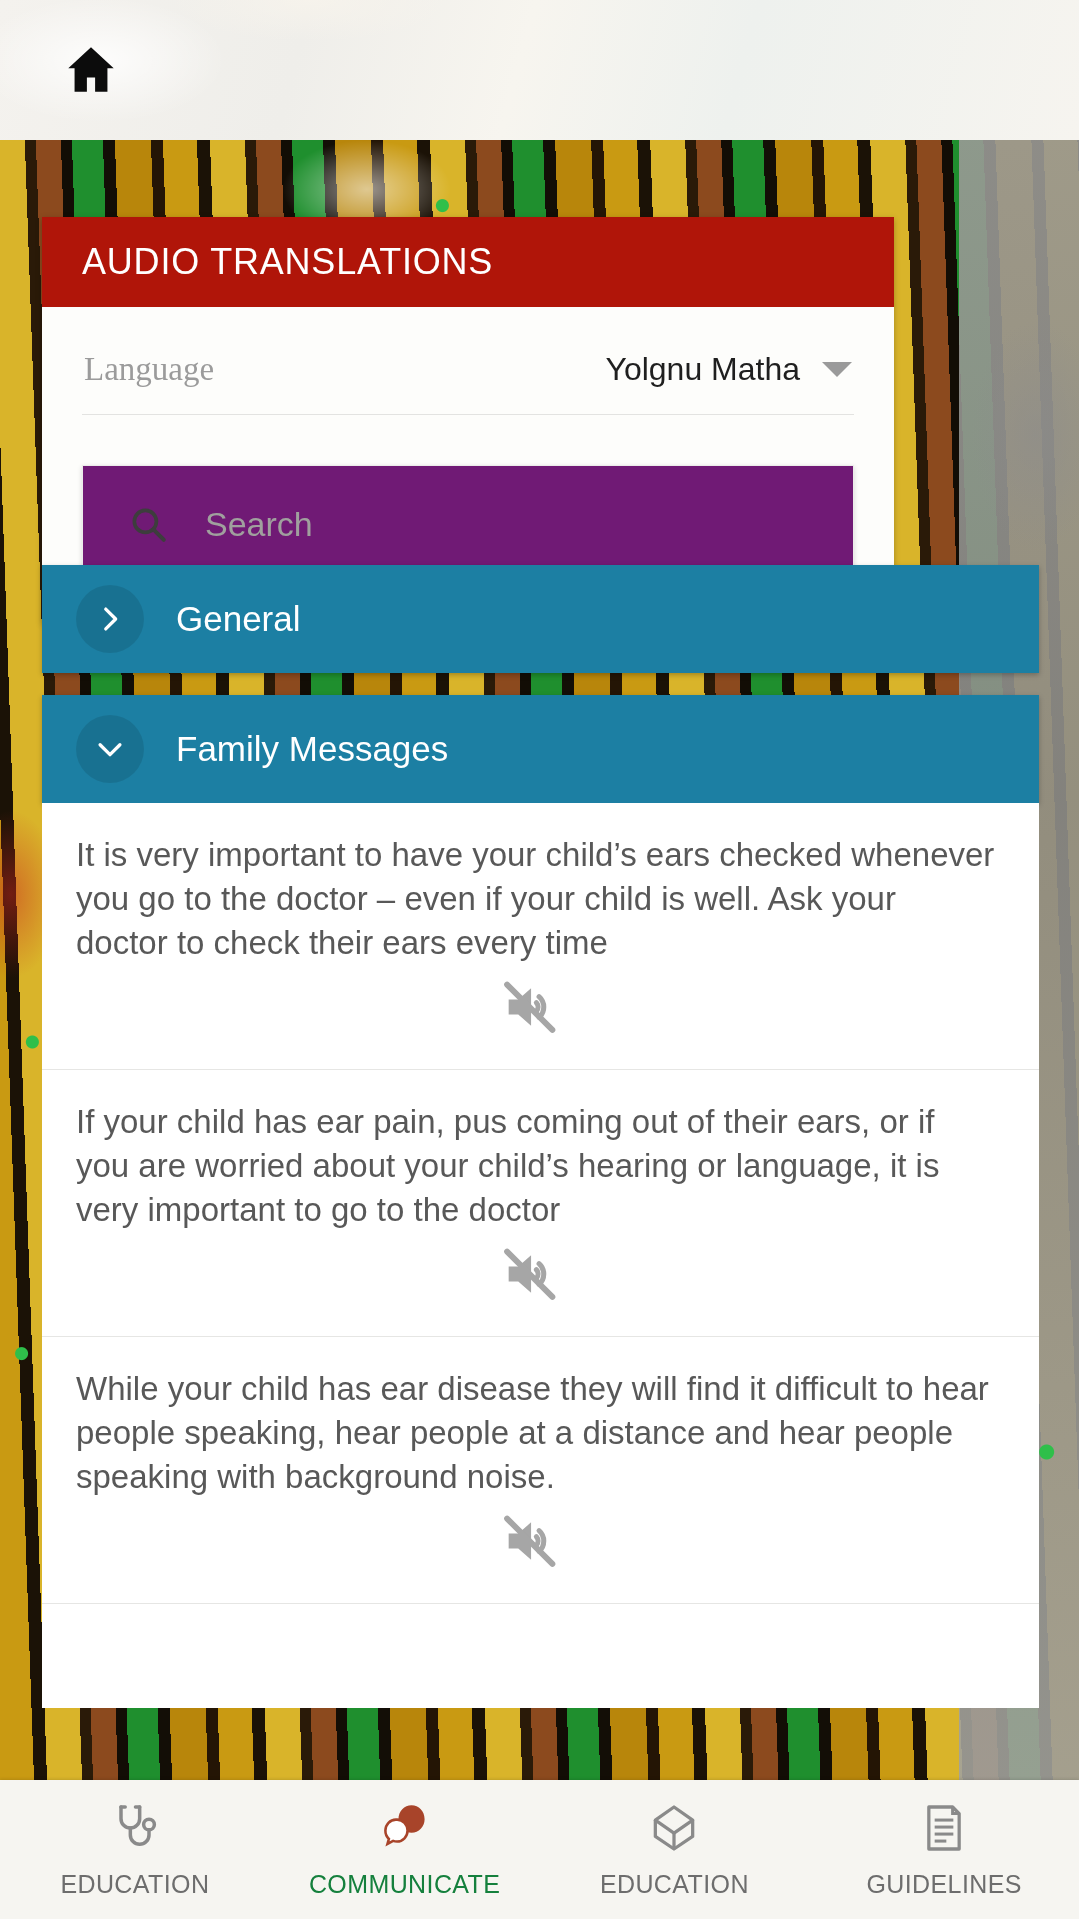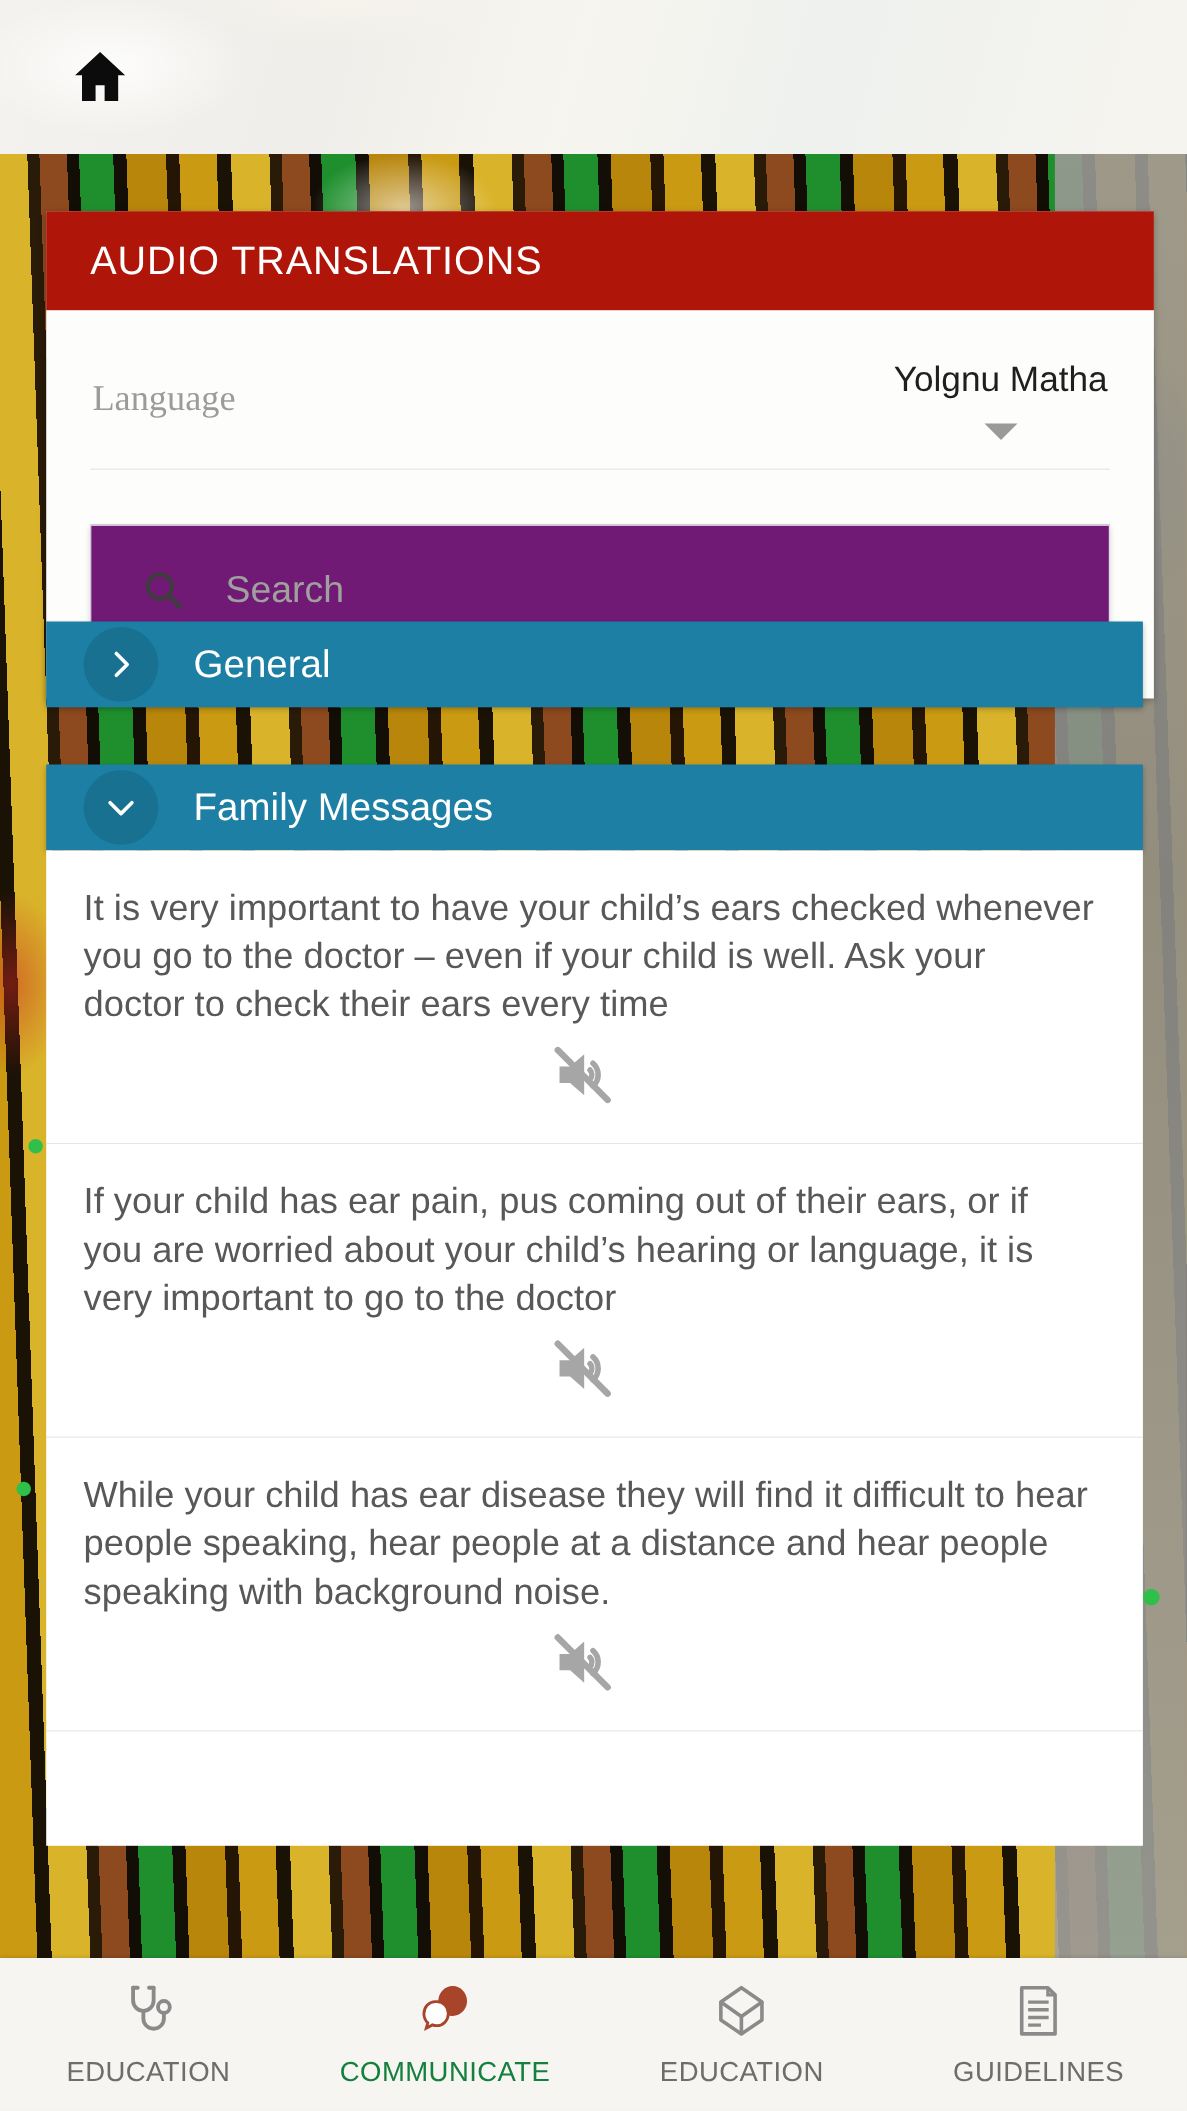--- a/index.html
+++ b/index.html
@@ -102,22 +102,22 @@
     top: 140px; left: 0;
     width: 1079px;
     height: 1640px;
     overflow: hidden;
   }
 
   
   .card {
     position: absolute;
     left: 42px;
-    top: 52px;
-    width: 1007px;
+    top: 77px;
+    width: 852px;
     background: #fdfdfb;
     box-shadow: 0 2px 6px rgba(0,0,0,.26);
   }
   .card-banner {
     background: #b01509;
     height: 90px;
     display: flex;
     align-items: center;
     padding-left: 40px;
   }
@@ -130,21 +130,21 @@
   .card-body { padding: 34px 40px 40px 40px; }
 
   .lang-row {
     display: flex;
     align-items: center;
     justify-content: space-between;
     border-bottom: 1px solid #e3e3e1;
     padding: 10px 2px 26px 2px;
   }
   .lang-label { font-size: 33px; color: #9b9b9b; font-family: Liberation Serif, serif; }
-  .lang-value-wrap { display: flex; align-items: center; gap: 22px; flex-direction: column; }
+  .lang-value-wrap { display: flex; align-items: center; gap: 22px; }
   .lang-value { font-size: 32px; color: #1f1f1f; }
   .caret-down {
     width: 0; height: 0;
     border-left: 15px solid transparent;
     border-right: 15px solid transparent;
     border-top: 15px solid #9a9a9a;
   }
 
   .search-box {
     margin-top: 50px;
@@ -161,21 +161,21 @@
   .search-placeholder { font-size: 34px; color: #a0a09e; }
 
   
   .acc {
     position: absolute;
     left: 42px;
     width: 997px;
   }
   .acc-header {
     background: #1c7fa3;
-    height: 78px;
+    height: 108px;
     display: flex;
     align-items: center;
     padding-left: 34px;
     gap: 32px;
     box-shadow: 0 2px 5px rgba(0,0,0,.25);
   }
   .acc-circle {
     width: 68px; height: 68px;
     border-radius: 50%;
     background: rgba(0,0,0,.11);

